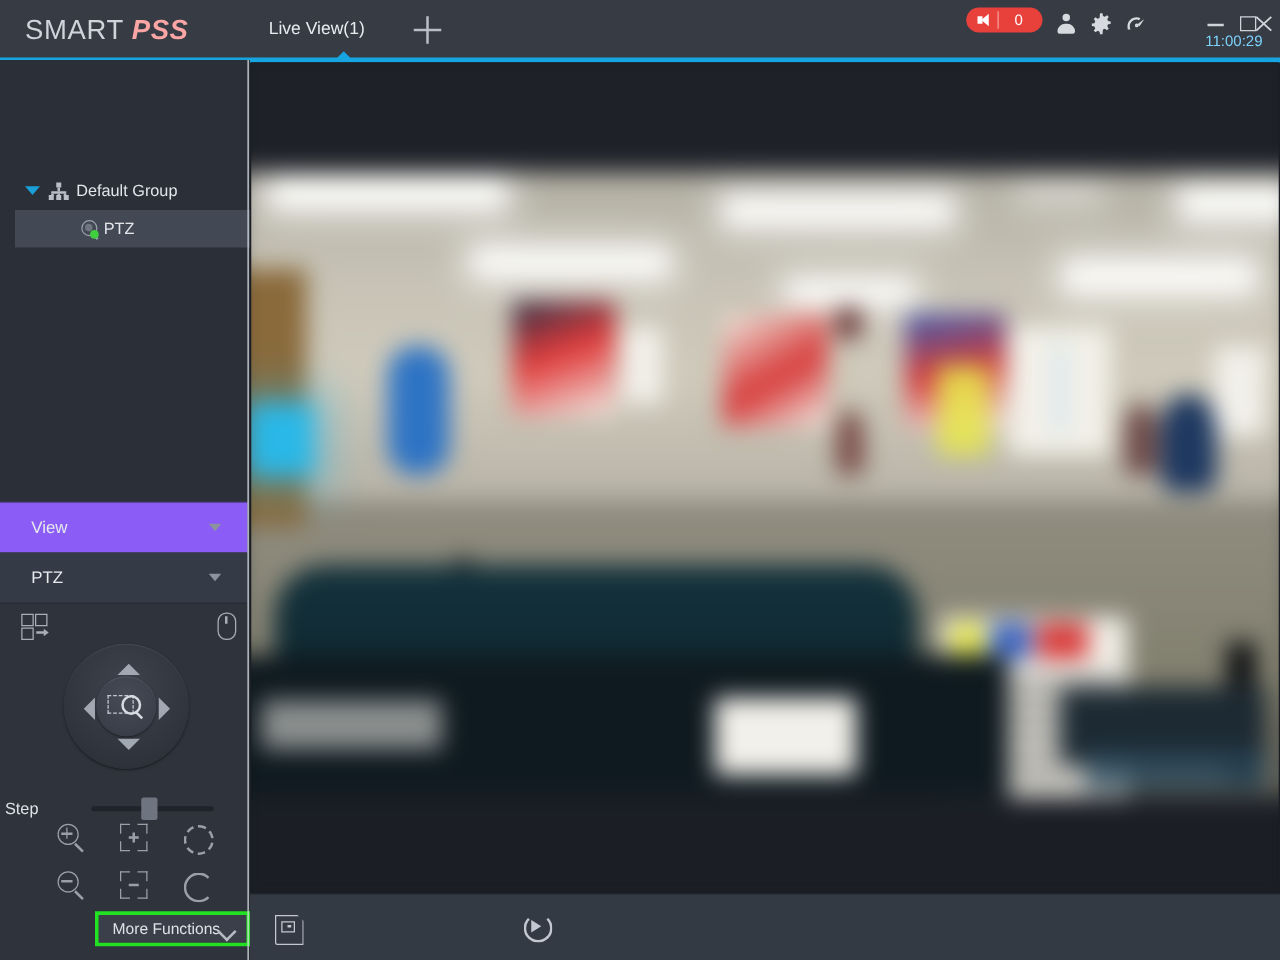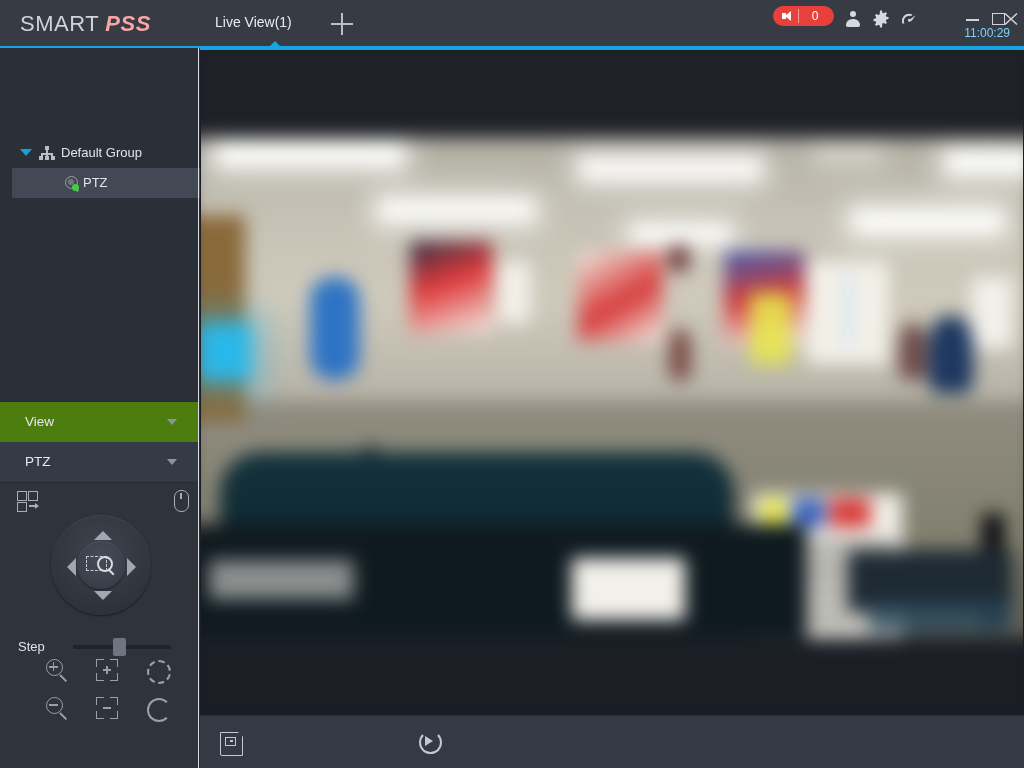--- a/index.html
+++ b/index.html
@@ -74,21 +74,21 @@
   .grp-ico{position:absolute;left:27px;top:8px;width:16px;height:14px;}
   .grp-ico .bar{position:absolute;background:#b9bec7;}
   .tlabel{position:absolute;font-size:13px;color:#e2e5ea;top:7px;}
   .cam-ico{position:absolute;left:52px;top:8px;width:16px;height:15px;}
   .cam-ico .cc{position:absolute;left:1px;top:0px;width:11px;height:11px;border:1.7px solid #9aa1ab;border-radius:50%;}
   .cam-ico .ci{position:absolute;left:3.5px;top:2.5px;width:6px;height:6px;border-radius:50%;background:#6f7680;}
   .cam-ico .ch{position:absolute;left:10px;top:10px;width:6px;height:1.8px;background:#9aa1ab;transform:rotate(45deg);transform-origin:left center;}
   .cam-ico .dot{position:absolute;left:8px;top:8px;width:7px;height:7px;border-radius:50%;background:#3fcf3f;}
 
   .panel-head{position:absolute;left:0;width:198px;height:40px;cursor:pointer;}
-  .panel-head.view{top:353px;background:#4d7c0f;border-top:1px solid #272b33;border-bottom:1px solid #272b33;}
+  .panel-head.view{top:353px;background:#8b5cf6;border-top:1px solid #272b33;border-bottom:1px solid #272b33;}
   .panel-head.ptz{top:394px;background:#343b47;border-bottom:1px solid #272b33;}
   .panel-head .ph-lbl{position:absolute;left:25px;top:12px;font-size:13.5px;color:#e6e9ed;}
   .panel-head .ph-arr{position:absolute;left:167px;top:17px;width:0;height:0;
     border-left:5px solid transparent;border-right:5px solid transparent;border-top:6px solid #8d939d;}
 
   
   .ptzbody{position:absolute;left:0;top:435px;width:198px;height:333px;background:#2f333c;}
   .ptz-top-ico{position:absolute;cursor:pointer;}
   .ico-preset{left:17px;top:56px;width:24px;height:22px;}
   .ico-preset .sq{position:absolute;width:8px;height:8px;border:1.5px solid #a9aeb8;}
@@ -294,21 +294,21 @@
     <div class="dir dir-d"></div>
     <div class="dir dir-l"></div>
     <div class="dir dir-r"></div>
     <div class="dpad-center">
       <div class="dz-rect"></div>
       <div class="dz-glass"></div>
       <div class="dz-handle"></div>
     </div>
   </div>
 
-  <div class="step-lbl" style="position:absolute;left:18px;top:639px;text-align:center;">Step</div>
+  <div class="step-lbl" style="position:absolute;left:4px;top:639px;text-align:center;">Step</div>
   <div class="slider" style="position:absolute;left:73px;top:645px;">
     <div class="knob"></div>
   </div>
 
   <div class="ptz-btn pb-c1 pb-r1" style="position:absolute;">
     <div class="mg"></div>
       <div class="mgh"></div>
       <div class="mgp-h"></div>
       <div class="mgp-v"></div>
   </div>
@@ -336,20 +336,26 @@
         <i class="b2"></i>
         <i class="b3"></i>
         <i class="b4"></i>
         <div class="ph"></div>
       </div>
   </div>
   <div class="ptz-btn pb-c3 pb-r2" style="position:absolute;">
     <div class="iris2"></div>
   </div>
 
+  <div class="morefn-wrap">
+    <div class="morefn">
+      <div class="mf-lbl">More Functions</div>
+      <div class="chev"></div>
+    </div>
+  </div>
 
   <div class="sb-divider"></div>
 
   <div class="stage">
     <div class="stage-accent"></div>
     <div class="video">
       <div class="vimg">
         <div class="wall"></div>
         <div class="floorwall"></div>
         <div class="door"></div>

